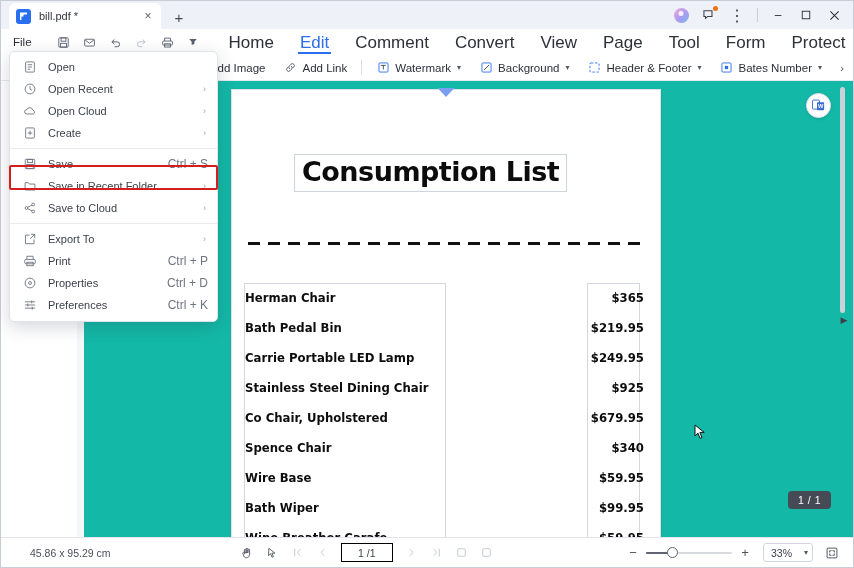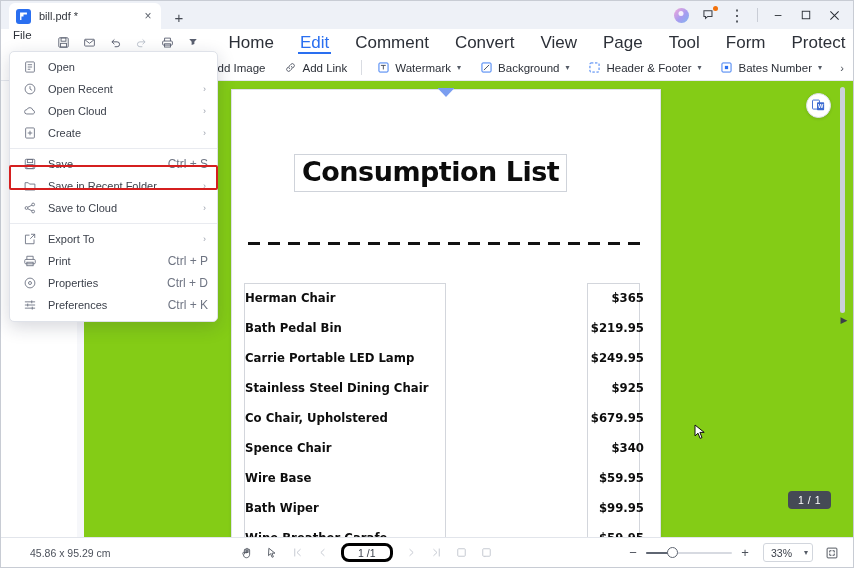--- a/index.html
+++ b/index.html
@@ -78,21 +78,21 @@
   .wbtn {
     width: 26px; height: 24px;
     display:flex; align-items:center; justify-content:center;
     color:#2a2e35; font-size: 12px;
   }
 
   
   .menubar {
     position: absolute; top: 28px; left: 0; right: 0; height: 26px;
     background: #ffffff;
-    display: flex; 
+    display: flex; align-items: center;
     font-size: 11.5px; color: #2c3038;
   }
   .menu-file { padding: 0 11px 0 12px; color:#2c3038; font-size: 11.5px; }
   .vsep { width: 1px; height: 15px; background: #d3d7de; margin: 0 4px; }
   .qicons { display: flex; align-items: center; gap: 1px; }
   .qbtn {
     width: 25px; height: 22px;
     display: flex; align-items: center; justify-content: center;
     color: #5a6070;
   }
@@ -134,21 +134,21 @@
   .sub-sep { width: 1px; height: 15px; background: #d9dce2; margin: 0 5px; }
   .sub-more {
     margin-left: auto; width: 22px; height: 24px;
     display: flex; align-items: center; justify-content: center;
     color: #4b505a; font-size: 11px;
   }
 
   
   .workspace {
     position: absolute; top: 80px; left: 0; right: 0; bottom: 30px;
-    background: #84cc16;
+    background: #14b8a6;
     overflow: hidden;
   }
   .left-white {
     position: absolute; left: 0; top: 0; width: 76px; bottom: 0;
     background: #ffffff;
   }
   .left-gap {
     position: absolute; left: 76px; top: 0; width: 7px; bottom: 0;
     background: #f6f7fa;
   }
@@ -299,21 +299,21 @@
     display: flex; align-items: center; gap: 2px;
   }
   .sb-btn {
     width: 23px; height: 22px;
     display: flex; align-items: center; justify-content: center;
     color: #4c515b;
   }
   .sb-btn.dim { color: #bfc4cd; }
   .pagebox {
     width: 52px; height: 19px; margin: 0 5px;
-    border: 3px solid #000000; border-radius: 8px;
+    border: 1px solid #000000; border-radius: 0;
     display: flex; align-items: center; justify-content: center;
     font-size: 10.5px; color: #3c414b;
   }
   .sb-right {
     display: flex; align-items: center; gap: 3px; padding-right: 10px;
   }
   .zminus, .zplus {
     width: 20px; height: 20px; display:flex; align-items:center; justify-content:center;
     color: #4c515b; font-size: 13px;
   }

